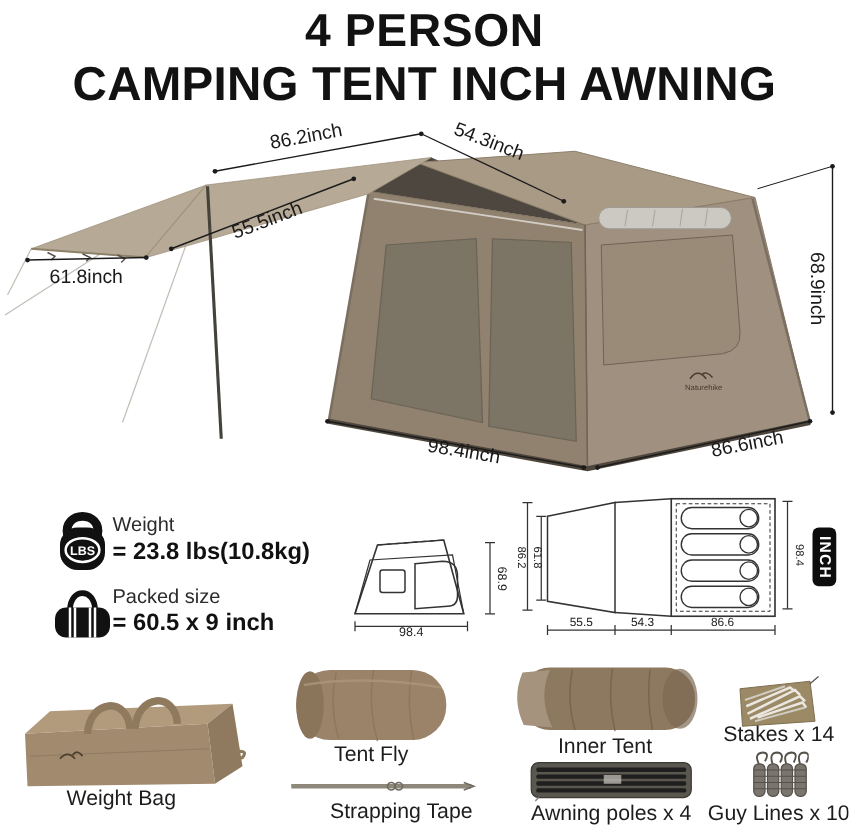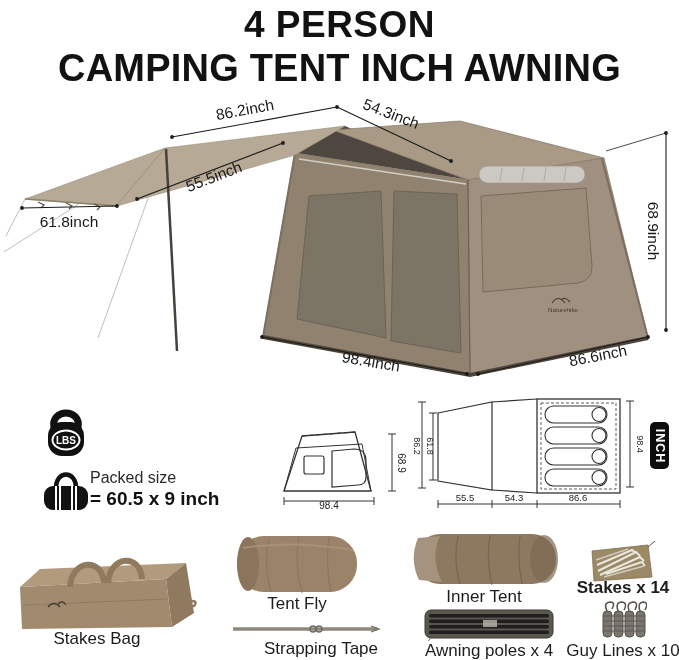--- a/index.html
+++ b/index.html
@@ -127,20 +127,24 @@
   <div class="dim" style="left:653px;top:231px;transform:translate(-50%,-50%) rotate(90deg);">68.9inch</div>
   <div class="dim" style="left:371px;top:362px;transform:translate(-50%,-50%) rotate(9.5deg);">98.4inch</div>
   <div class="dim" style="left:598px;top:356px;transform:translate(-50%,-50%) rotate(-11deg);">86.6inch</div>
 
   <svg class="abs z2" style="left:44px;top:404px;" width="44" height="54" viewBox="0 0 44 54">
     <path d="M10,24 C6,4 38,4 34,24" fill="none" stroke="#111" stroke-width="7" stroke-linecap="round"></path>
     <rect x="4" y="18" width="36" height="34" rx="14" fill="#111"></rect>
     <ellipse cx="22" cy="36" rx="13.5" ry="9.5" fill="none" stroke="#fff" stroke-width="2"></ellipse>
     <text x="22" y="40" text-anchor="middle" font-size="10" font-weight="bold" fill="#fff">LBS</text>
   </svg>
+  <div class="abs z2" style="left:90px;top:412px;">
+    <div class="spec-label">Weight</div>
+    <div class="spec-value">= 23.8 lbs(10.8kg)</div>
+  </div>
   <svg class="abs z2" style="left:42px;top:466px;" width="48" height="46" viewBox="0 0 48 46">
     <path d="M14,22 C14,4 34,4 34,22" fill="none" stroke="#111" stroke-width="4.5"></path>
     <rect x="2" y="20" width="44" height="24" rx="9" fill="#111"></rect>
     <g stroke="#fff" stroke-width="2">
       <line x1="14" y1="20" x2="14" y2="44"></line>
         <line x1="18" y1="20" x2="18" y2="44"></line>
       <line x1="30" y1="20" x2="30" y2="44"></line>
         <line x1="34" y1="20" x2="34" y2="44"></line>
     </g>
   </svg>
@@ -216,21 +220,21 @@
   <svg class="abs z2" style="left:10px;top:543px;" width="200" height="92" viewBox="0 0 200 92">
     <polygon points="10,44 30,26 176,20 156,36" fill="#b29a7d"></polygon>
     <polygon points="10,44 156,36 162,84 12,86" fill="#a28a6e"></polygon>
     <polygon points="156,36 176,20 184,70 162,84" fill="#8f7a60"></polygon>
     <path d="M60,44 C62,16 92,14 94,40" fill="none" stroke="#8f7a5e" stroke-width="6"></path>
     <path d="M98,40 C100,12 130,10 132,36" fill="none" stroke="#8f7a5e" stroke-width="6"></path>
     <line x1="14" y1="62" x2="158" y2="56" stroke="#8f7a60" stroke-width="1"></line>
     <path d="M38,64 q6,-7 12,0 M48,61 q4,-5 8,1" fill="none" stroke="#4a3e30" stroke-width="1.3"></path>
     <path d="M164,62 l18,-4 q6,0 2,5 l-16,4" fill="none" stroke="#8f7a5e" stroke-width="2.5"></path>
   </svg>
-  <div class="comp-label" style="left:97px;top:639px;">Stakes Bag</div>
+  <div class="comp-label" style="left:97px;top:639px;">Weight Bag</div>
 
   <svg class="abs z2" style="left:233px;top:524px;" width="130" height="72" viewBox="0 0 130 72">
     <rect x="4" y="12" width="120" height="56" rx="27" fill="#9a8368"></rect>
     <ellipse cx="15" cy="40" rx="11" ry="27" fill="#8a745a"></ellipse>
     <path d="M36,14 q-6,26 2,53 M66,12 q-5,28 3,57 M96,13 q-4,27 2,55" fill="none" stroke="#87725a" stroke-width="1.2" opacity="0.7"></path>
     <path d="M10,24 Q60,16 120,26" fill="none" stroke="#ab9579" stroke-width="2" opacity="0.8"></path>
   </svg>
   <div class="comp-label" style="left:297px;top:604px;">Tent Fly</div>
 
   <svg class="abs z2" style="left:229px;top:621px;" width="152" height="16" viewBox="0 0 152 16">
@@ -269,21 +273,21 @@
         <path d="M10,34 L50,16 l4,4"></path>
       <path d="M16,33 L52,21 l3,4"></path>
         <path d="M7,24 L42,9 l4,3"></path>
     </g>
     <g stroke="#cfccc2" stroke-width="1.6" fill="none">
       <path d="M14,36 L54,25"></path>
         <path d="M6,19 L38,8"></path>
     </g>
     <path d="M58,6 l7,-6" stroke="#555" stroke-width="1" fill="none"></path>
   </svg>
-  <div class="comp-label" style="left:623px;top:588px;font-weight:bold;">Stakes x 14</div>
+  <div class="comp-label" style="left:623px;top:588px;">Stakes x 14</div>
 
   <svg class="abs z2" style="left:599px;top:597px;" width="48" height="46" viewBox="0 0 48 46">
     <g fill="#7b766d" stroke="#55514a" stroke-width="1">
       <rect x="4" y="14" width="9" height="26" rx="4"></rect>
       <rect x="15" y="14" width="9" height="26" rx="4"></rect>
       <rect x="26" y="14" width="9" height="26" rx="4"></rect>
       <rect x="37" y="14" width="9" height="26" rx="4"></rect>
     </g>
     <g stroke="#55514a" stroke-width="0.8">
       <line x1="4" y1="19" x2="46" y2="19"></line>

